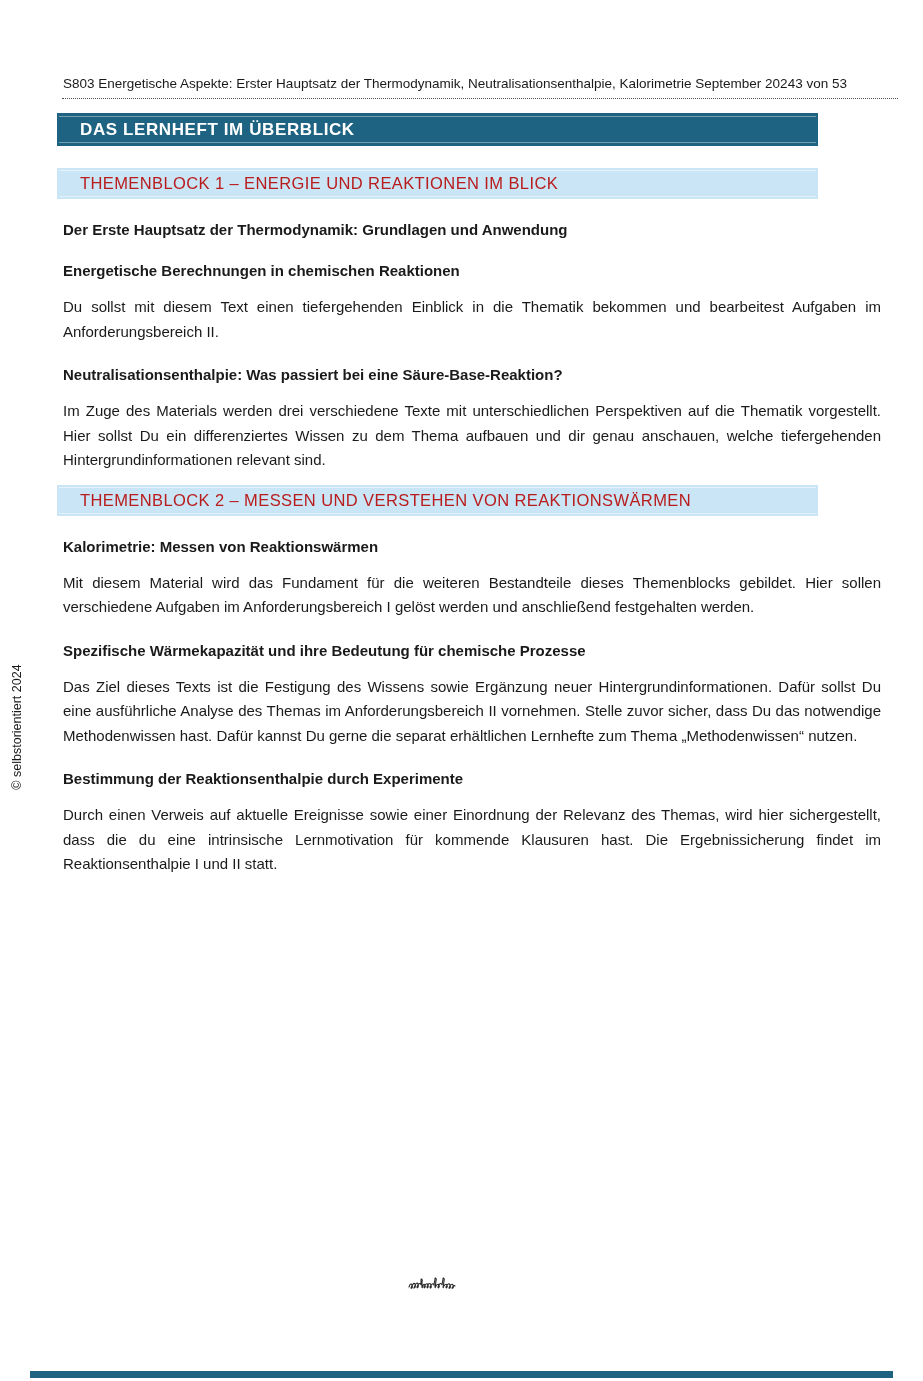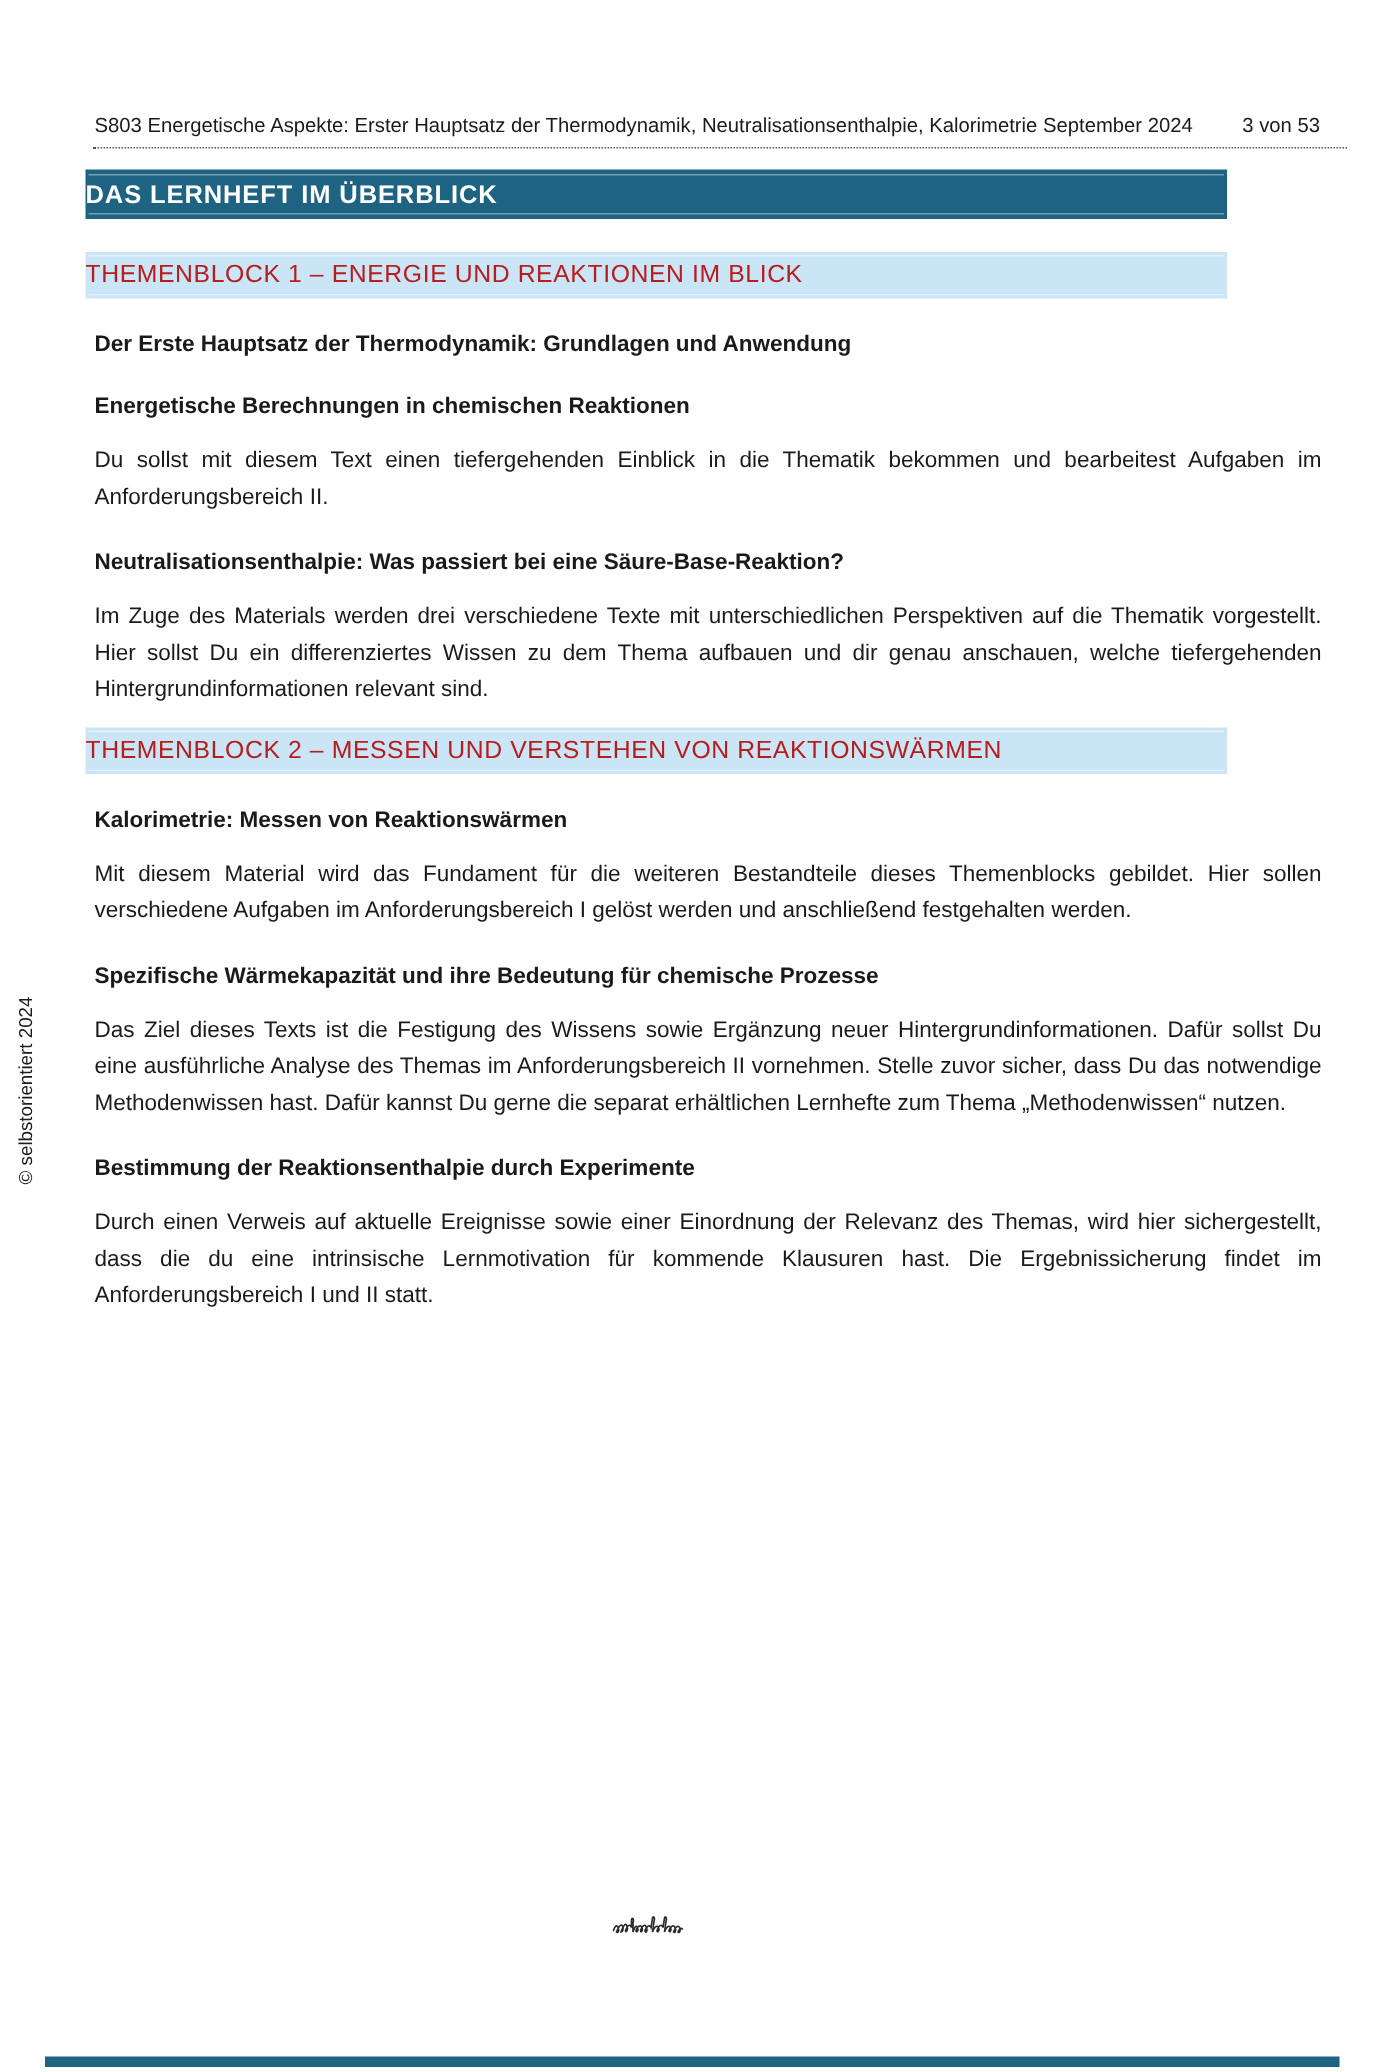--- a/index.html
+++ b/index.html
@@ -15,37 +15,37 @@
     width:923px;height:1381px;
     margin:0 auto;
     background:#fff;
     font-family:"Liberation Sans",sans-serif;
     color:var(--text);
     overflow:hidden;
   }
   
   .header{
     position:absolute;left:63px;right:43px;top:76px;
-    display:flex;justify-content:space-between;align-items:baseline;
+    display:flex;align-items:baseline;
     font-size:13.5px;line-height:1.2;
     white-space:nowrap;
   }
   .header-rule{
     position:absolute;left:62px;right:25px;top:98px;
     border-top:1px dotted #555;
   }
   
   .content{
     position:absolute;left:63px;top:113px;width:818px;
   }
   .banner{
     margin-left:-6px;width:761px;
     position:relative;
     display:flex;align-items:center;
-    padding-left:0;
+    padding-left:23px;
   }
   .banner-dark{
     height:33px;
     background:var(--banner-dark);
     color:#fff;
     font-size:17px;font-weight:700;letter-spacing:.6px;
   }
   .banner-dark::after{
     content:"";position:absolute;left:2px;right:2px;top:3px;bottom:3px;
     border-top:1px solid rgba(255,255,255,.38);
@@ -129,21 +129,21 @@
       <span>THEMENBLOCK 2 – MESSEN UND VERSTEHEN VON REAKTIONSWÄRMEN</span>
     </div>
 
     <h3 class="item-heading">Kalorimetrie: Messen von Reaktionswärmen</h3>
     <p class="item-body">Mit diesem Material wird das Fundament für die weiteren Bestandteile dieses Themenblocks gebildet. Hier sollen verschiedene Aufgaben im Anforderungsbereich I gelöst werden und anschließend festgehalten werden.</p>
 
     <h3 class="item-heading">Spezifische Wärmekapazität und ihre Bedeutung für chemische Prozesse</h3>
     <p class="item-body">Das Ziel dieses Texts ist die Festigung des Wissens sowie Ergänzung neuer Hintergrundinformationen. Dafür sollst Du eine ausführliche Analyse des Themas im Anforderungsbereich II vornehmen. Stelle zuvor sicher, dass Du das notwendige Methodenwissen hast. Dafür kannst Du gerne die separat erhältlichen Lernhefte zum Thema „Methodenwissen“ nutzen.</p>
 
     <h3 class="item-heading">Bestimmung der Reaktionsenthalpie durch Experimente</h3>
-    <p class="item-body">Durch einen Verweis auf aktuelle Ereignisse sowie einer Einordnung der Relevanz des Themas, wird hier sichergestellt, dass die du eine intrinsische Lernmotivation für kommende Klausuren hast. Die Ergebnissicherung findet im Anforderungsbereich I und II statt.</p>
+    <p class="item-body">Durch einen Verweis auf aktuelle Ereignisse sowie einer Einordnung der Relevanz des Themas, wird hier sichergestellt, dass die du eine intrinsische Lernmotivation für kommende Klausuren hast. Die Ergebnissicherung findet im Reaktionsenthalpie I und II statt.</p>
 
   </div>
 
   <div class="signature">
     <svg width="50" height="16" viewBox="0 0 50 16">
       <path d="M2 11 C3 8 4 7 5 9 C6 11 5 13 4 12 C5 9 7 6 8 8 C9 10 8 12 7 12 C8 9 10 5 11 8 C12 11 10 13 10 11 C11 8 13 6 14 9 L14 4 C14 2 16 3 15 6 L15 12 C16 9 17 7 18 9 C19 11 17 13 17 11 C18 8 20 7 21 9 C22 11 20 13 20 11 C21 8 23 6 24 9 C25 12 23 13 23 11 C24 8 26 7 27 9 L28 3 C28 1 30 2 29 5 L28 12 C29 9 31 7 32 9 C33 11 31 13 31 11 C32 8 34 6 35 9 L36 3 C36 1 38 2 37 5 L36 12 C37 9 39 7 40 9 C41 11 39 13 39 11 C40 8 42 7 43 9 C44 11 43 13 42 12 C43 9 45 7 46 9 C47 11 46 13 45 12 C46 10 47 9 48 10" fill="none" stroke="#2a2a2a" stroke-width="1.1" stroke-linecap="round"></path>
     </svg>
   </div>
 
   <div class="footer-bar"></div>

